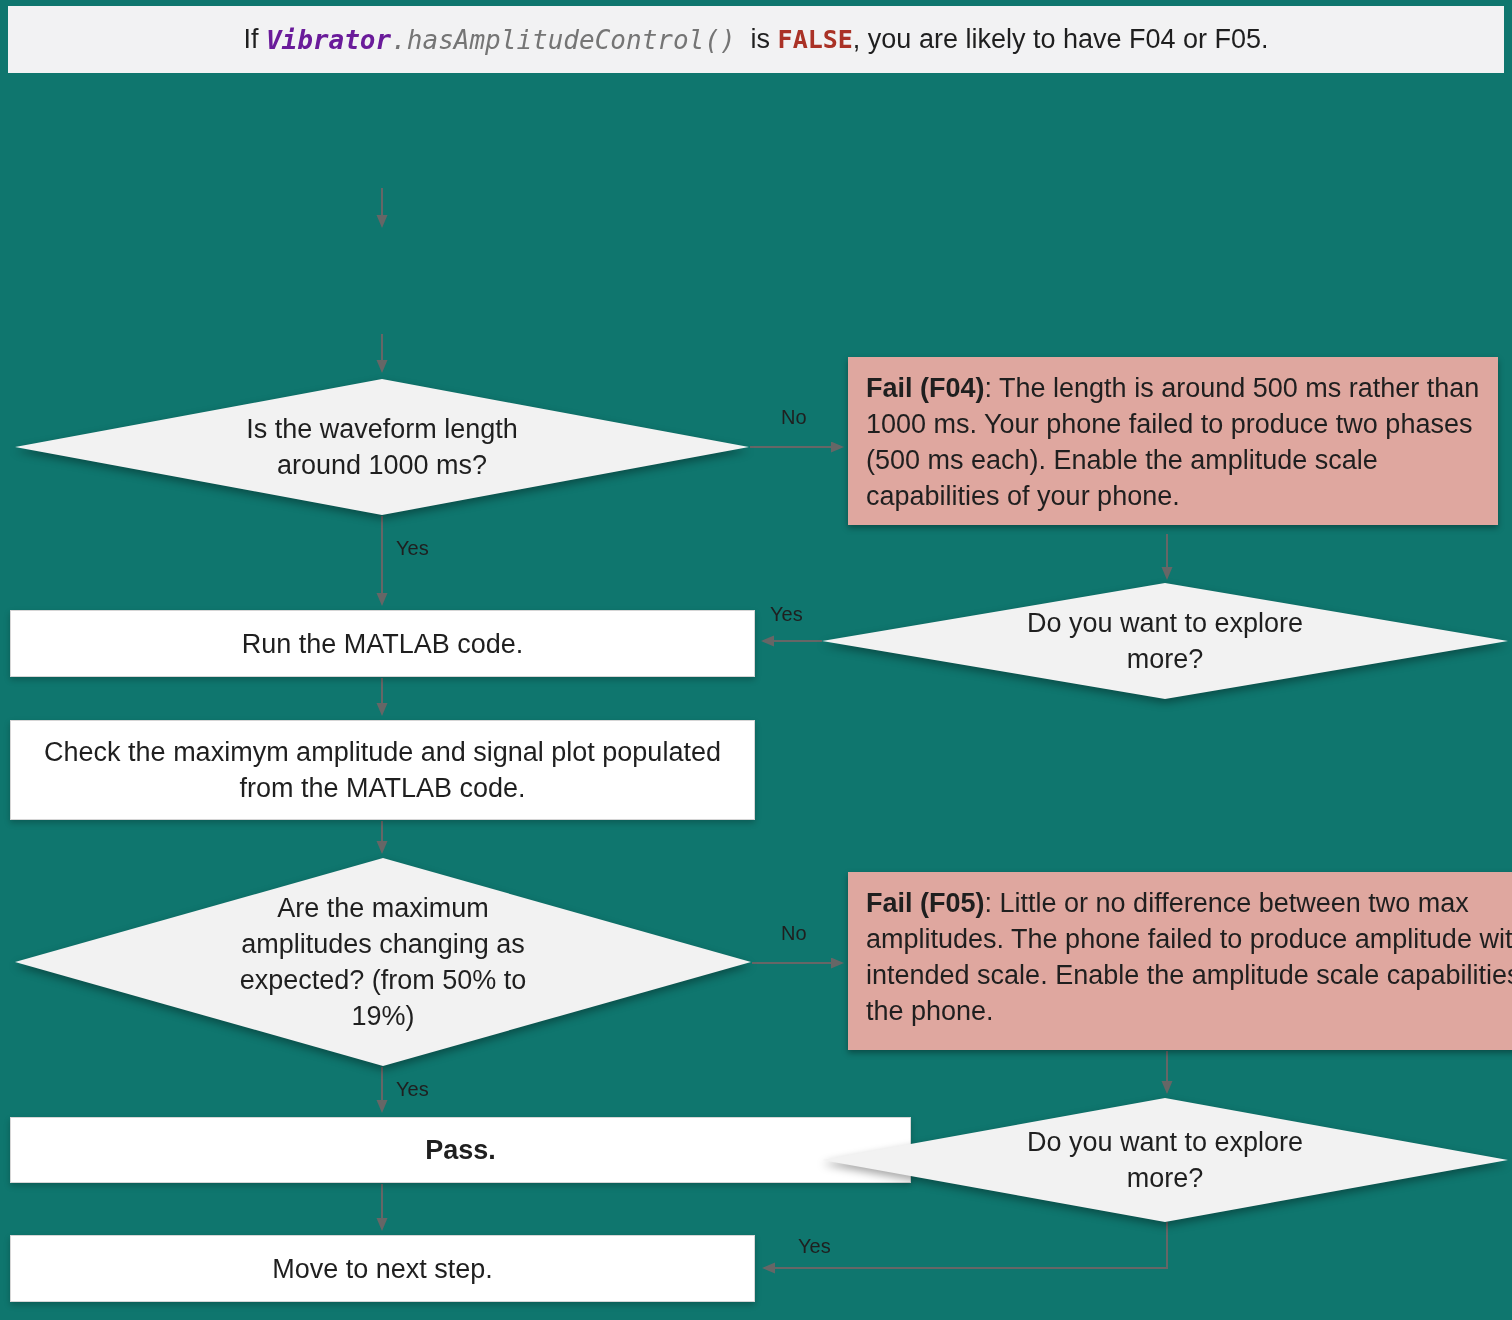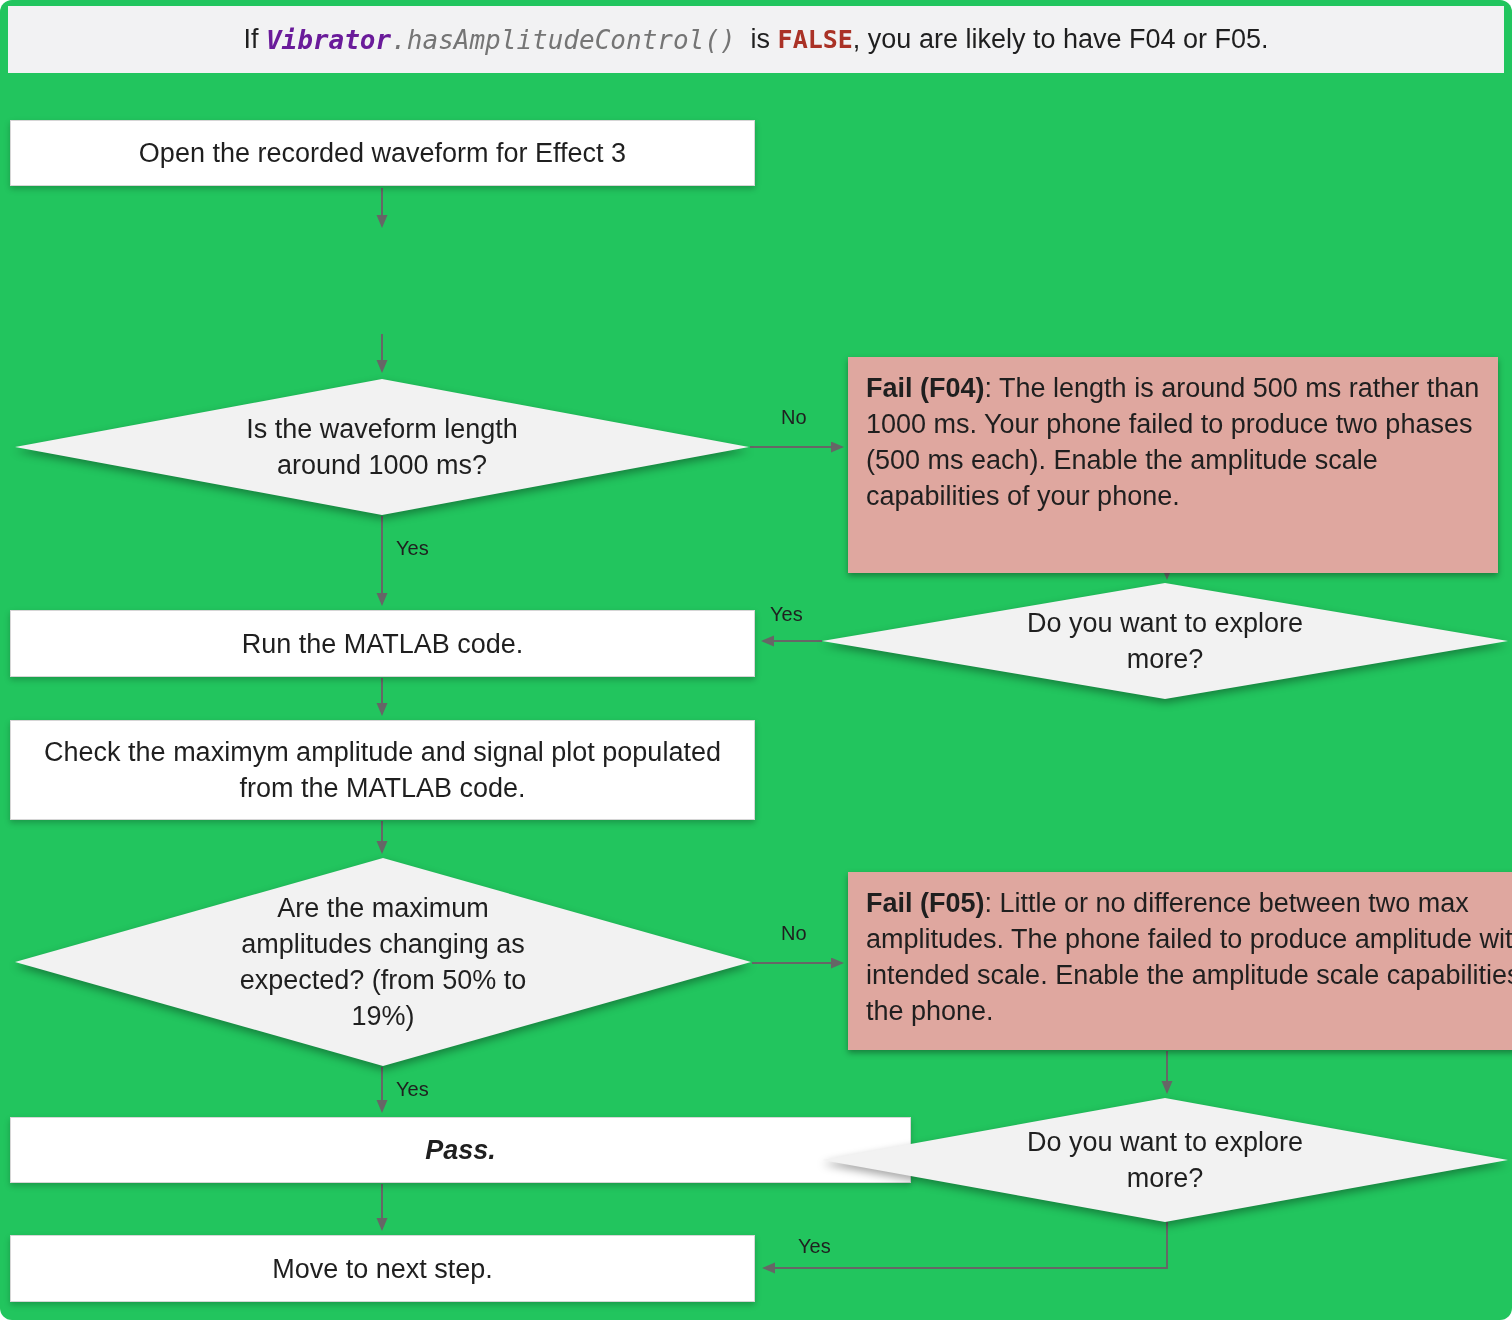--- a/index.html
+++ b/index.html
@@ -3,21 +3,21 @@
 <meta charset="utf-8">
 <style>
   :root{
     --banner-bg:#f2f2f3; --box-bg:#ffffff; --box-border:#d6d6d6;
     --diamond-bg:#f2f2f2; --fail-bg:#dfa79f; --arrow:#666666;
     --text:#1f1f1f; --code-purple:#6a1b9a; --code-gray:#757575; --false-red:#aa3226;
   }
   *{margin:0;padding:0;box-sizing:border-box;}
   html,body{background:#ffffff;}
   body{font-family:"Liberation Sans",sans-serif;color:var(--text);}
-  .canvas{position:relative;width:1512px;height:1320px;background:#22c55e;overflow:hidden;border-radius:12px;}
+  .canvas{position:relative;width:1512px;height:1320px;background:#0f766e;overflow:hidden;}
 
   .banner{
     position:absolute;left:8px;top:6px;width:1496px;height:67px;
     background:var(--banner-bg);
     display:flex;align-items:center;justify-content:center;
     font-size:27px;white-space:pre-wrap;
   }
   .code{font-family:"DejaVu Sans Mono","Liberation Mono",monospace;font-size:26px;font-style:italic;}
   .code-obj{color:var(--code-purple);font-weight:bold;}
   .code-method{color:var(--code-gray);}
@@ -72,44 +72,43 @@
       <line x1="382" y1="1184" x2="382" y2="1229" marker-end="url(#ah)"></line>
       <line x1="750" y1="447" x2="842" y2="447" marker-end="url(#ah)"></line>
       <line x1="1167" y1="534" x2="1167" y2="578" marker-end="url(#ah)"></line>
       <line x1="822" y1="641" x2="763" y2="641" marker-end="url(#ah)"></line>
       <line x1="752" y1="963" x2="842" y2="963" marker-end="url(#ah)"></line>
       <line x1="1167" y1="1051" x2="1167" y2="1092" marker-end="url(#ah)"></line>
       <path d="M1167,1222 L1167,1268 L764,1268" marker-end="url(#ah)"></path>
     </g>
   </svg>
 
-  <div class="rect" style="left:10px;top:120px;width:745px;height:66px;">Open the recorded waveform for Effect 3</div>
 
 
   <div class="diamond-wrap" style="left:15px;top:379px;width:734px;height:136px;">
     <div class="diamond">Is the waveform length
 around 1000 ms?</div>
   </div>
 
   <div class="rect" style="left:10px;top:720px;width:745px;height:100px;">Check the maximym amplitude and signal plot populated from the MATLAB code.</div>
 
   <div class="rect" style="left:10px;top:610px;width:745px;height:67px;">Run the MATLAB code.</div>
 
   <div class="diamond-wrap" style="left:15px;top:858px;width:736px;height:208px;">
     <div class="diamond">Are the maximum
 amplitudes changing as
 expected? (from 50% to
 19%)</div>
   </div>
 
-  <div class="rect" style="left:10px;top:1117px;width:901px;height:66px;font-style:italic;"><span class="bold">Pass.</span></div>
+  <div class="rect" style="left:10px;top:1117px;width:901px;height:66px;"><span class="bold">Pass.</span></div>
 
   <div class="rect" style="left:10px;top:1235px;width:745px;height:67px;">Move to next step.</div>
 
-  <div class="fail" style="left:848px;top:357px;width:650px;height:216px;"><span class="bold">Fail (F04)</span><span>: The length is around 500 ms rather than 1000 ms. Your phone failed to produce two phases (500 ms each). Enable the amplitude scale capabilities of your phone.</span></div>
+  <div class="fail" style="left:848px;top:357px;width:650px;height:168px;"><span class="bold">Fail (F04)</span><span>: The length is around 500 ms rather than 1000 ms. Your phone failed to produce two phases (500 ms each). Enable the amplitude scale capabilities of your phone.</span></div>
 
   <div class="diamond-wrap" style="left:822px;top:583px;width:686px;height:116px;">
     <div class="diamond">Do you want to explore
 more?</div>
   </div>
 
   <div class="fail" style="left:848px;top:872px;width:760px;height:178px;"><span class="bold">Fail (F05)</span><span>: Little or no difference between two max amplitudes. The phone failed to produce amplitude with intended scale. Enable the amplitude scale capabilities of the phone.</span></div>
 
   <div class="diamond-wrap" style="left:822px;top:1098px;width:686px;height:124px;">
     <div class="diamond">Do you want to explore

